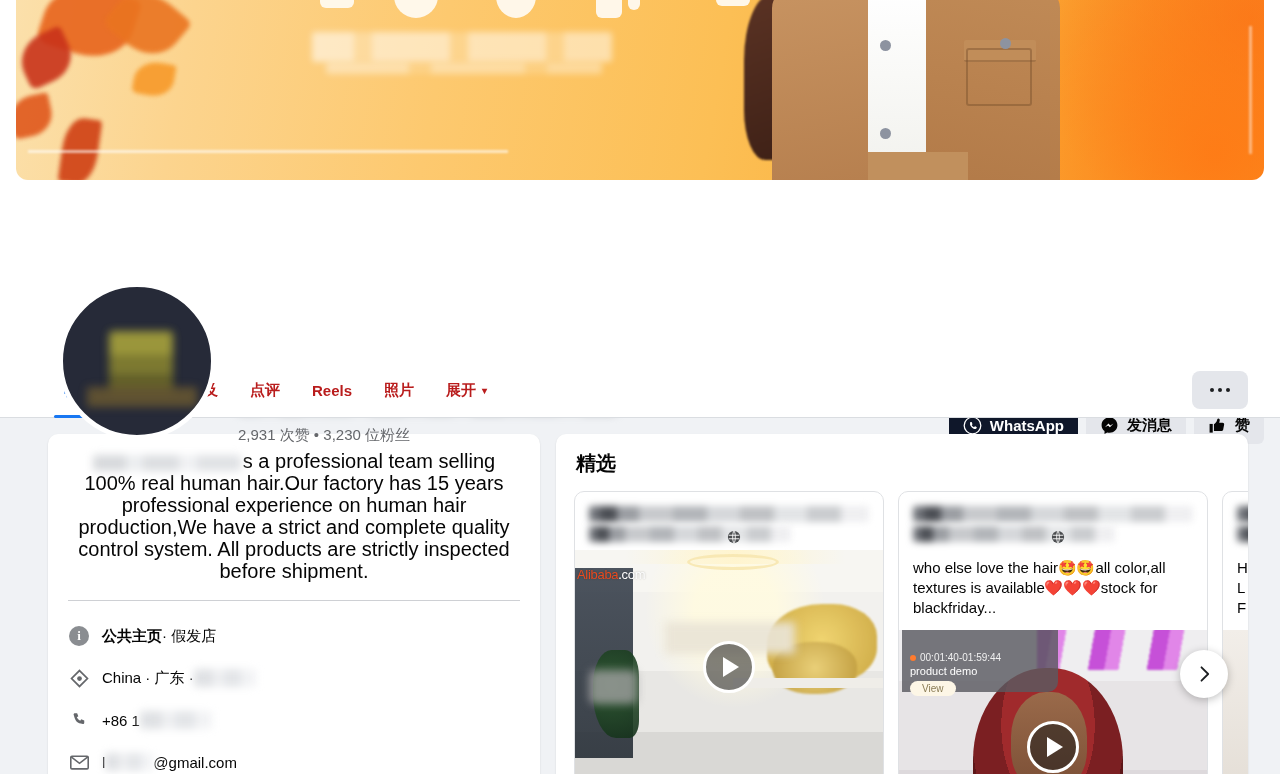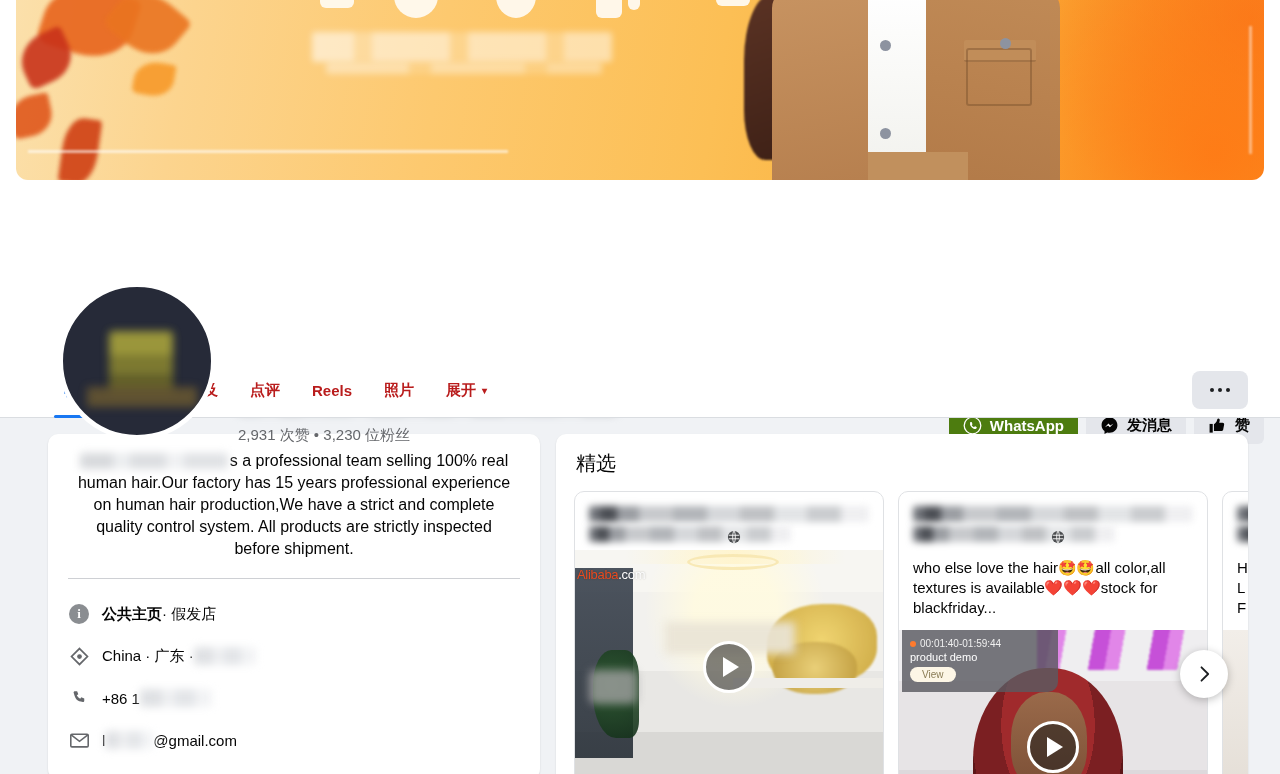--- a/index.html
+++ b/index.html
@@ -93,21 +93,21 @@
       #b8bbbf 77% 85%, #d8dadc 85% 91%, #aeb1b6 91% 100%);
     filter: blur(4px); border-radius:3px;
   }
   .stats { position:absolute; left:238px; top:246px; font-size:15px; color:#65676b; }
   .actions { position:absolute; right:16px; top:226px; display:flex; gap:8px; align-items:center; }
   .btn {
     display:flex; align-items:center; gap:8px;
     height:38px; padding:0 14px; border:none; border-radius:6px;
     font-size:15px; font-weight:bold; cursor:pointer; font-family:inherit;
   }
-  .btn-primary { background:#4d7c0f; color:#fff; }
+  .btn-primary { background:#0f172a; color:#fff; }
   .btn-grey { background:#e4e6eb; color:#050505; }
   .ic { display:inline-flex; align-items:center; justify-content:center; }
 
   
   .tabs-bar { position:relative; height:56px; background:#fff; border-bottom:1px solid #dadde1; }
   .tabs { position:absolute; left:48px; top:0; display:flex; height:56px; align-items:stretch; }
   .tab {
     display:flex; align-items:center; padding:0 16px; font-size:15px; font-weight:bold;
     color:#b91c1c; cursor:pointer; position:relative;
   }
@@ -124,40 +124,40 @@
   .more-btn b { display:block; width:4px; height:4px; border-radius:50%; background:#1c1e21; margin:0 2px; }
 
   
   .main { display:flex; gap:16px; padding:16px 32px 0 48px; }
   .col-left { width:492px; flex:none; }
   .col-right { flex:1; min-width:0; }
   .card { background:#fff; border-radius:10px; box-shadow:0 1px 2px rgba(0,0,0,.12); }
   .card-pad { padding:16px 20px 18px; }
   .card-title { font-size:20px; font-weight:bold; margin-bottom:10px; }
 
-  .bio { text-align:center; font-size:16px; line-height:22px; color:#050505; padding:0 4px; position:relative; }
+  .bio { text-align:center; font-size:20px; line-height:22px; color:#050505; padding:0 4px; position:relative; }
   .bio-blur {
     display:inline-block; width:148px; height:16px; vertical-align:-3px;
     background: linear-gradient(90deg,#d7d9dc 0 22%, #eceef0 22% 34%, #dcdee1 34% 58%, #f0f1f3 58% 70%, #e0e2e5 70% 100%);
     filter: blur(4px); border-radius:3px; margin-right:2px;
   }
   .divider { height:1px; background:#ced0d4; margin:18px 0 14px; }
 
   .info-row { display:flex; align-items:center; gap:12px; height:42px; font-size:15px; color:#050505; }
   .info-row .txt { display:flex; align-items:center; gap:0; }
   .blurbox { display:inline-block; height:18px; border-radius:3px; filter:blur(4px); vertical-align:-4px;
     background: linear-gradient(90deg,#dfe1e4 0 30%, #eff0f2 30% 48%, #e3e5e8 48% 76%, #f2f3f5 76% 100%); }
 
   .icon-circle { width:20px; height:20px; border-radius:50%; background:#8a8d91; color:#fff;
     display:flex; align-items:center; justify-content:center; font-size:13px; font-weight:bold;
     font-family:"Liberation Serif", serif; }
   .icon-slot { width:22px; display:flex; justify-content:center; align-items:center; flex:none; }
 
   
-  .featured-head { font-size:20px; font-weight:normal; padding:16px 20px 0; }
+  .featured-head { font-size:20px; font-weight:bold; padding:16px 20px 0; }
   .carousel { position:relative; margin-top:14px; padding:0 0 0 18px; overflow:hidden; }
   .track { display:flex; gap:14px; }
   .fcard { width:310px; flex:none; background:#fff; border:1px solid #dfe1e4; border-radius:10px; overflow:hidden; }
   .fcard-head { padding:14px 14px 0; position:relative; height:58px; }
   .fc-blurline {
     height:16px; border-radius:3px; filter:blur(3.6px);
     background: linear-gradient(90deg,#707379 0 4%, #4a4d53 4% 10%, #9a9da2 10% 18%, #c7c9cc 18% 30%, #b2b5b9 30% 42%, #d5d7da 42% 54%, #bfc1c4 54% 66%, #e2e4e6 66% 78%, #cacccf 78% 90%, #efeff1 90% 100%);
   }
   .fc-blurline2 { margin-top:4px; width:72%; }
   .globe { position:absolute; left:152px; top:38px; width:14px; height:14px; }
@@ -181,21 +181,21 @@
   .alibaba { position:absolute; left:2px; top:17px; font-size:13px; font-weight:bold; color:#e84a1e; letter-spacing:-.3px; }
   .alibaba span { color:#fff; font-weight:normal; text-shadow:0 0 2px rgba(0,0,0,.3); }
 
   .media2 { background:linear-gradient(180deg,#efeef0 0 22%, #e7e4e6 22% 60%, #ddd9dc 60% 100%); }
   .m2-purple { position:absolute; right:0; top:-6px; width:170px; height:46px;
     background:repeating-linear-gradient(100deg,#c23fd6 0 16px, #e07be8 16px 30px, transparent 30px 58px); filter:blur(1px); opacity:.9; }
   .m2-hair { position:absolute; left:74px; top:38px; width:150px; height:192px;
     background:radial-gradient(ellipse at 50% 30%, #a02a2c 0 44%, #7b1f22 44% 72%, #5d1618 72% 100%);
     border-radius:48% 48% 36% 36%; filter:blur(.6px); }
   .m2-face { position:absolute; left:112px; top:62px; width:76px; height:98px; background:linear-gradient(180deg,#9a6a4a,#7b4f36); border-radius:46% 46% 40% 40%; }
-  .m2-overlay { position:absolute; left:3px; top:0; width:156px; height:62px; background:rgba(90,90,96,.82); border-radius:0 0 10px 0; padding:8px 8px; }
+  .m2-overlay { position:absolute; left:3px; top:0; width:156px; height:62px; background:rgba(90,90,96,.82); border-radius:0 0 10px 0; padding:22px 8px; }
   .m2-ov-time { font-size:10px; color:#f0f0f0; display:flex; align-items:center; gap:4px; }
   .m2-ov-dot { width:6px; height:6px; border-radius:50%; background:#ff7b2e; flex:none; }
   .m2-ov-title { font-size:11px; color:#fff; margin-top:2px; }
   .m2-ov-view { margin-top:4px; display:inline-block; background:#fdf6e6; color:#8a7c55; font-size:10px;
     padding:2px 12px; border-radius:10px; }
 
   .media3 { background:linear-gradient(180deg,#f2eee9,#ded7ce); }
   .play {
     position:absolute; left:50%; top:50%; transform:translate(-50%,-50%);
     width:52px; height:52px; border-radius:50%; background:rgba(30,30,30,.55);

